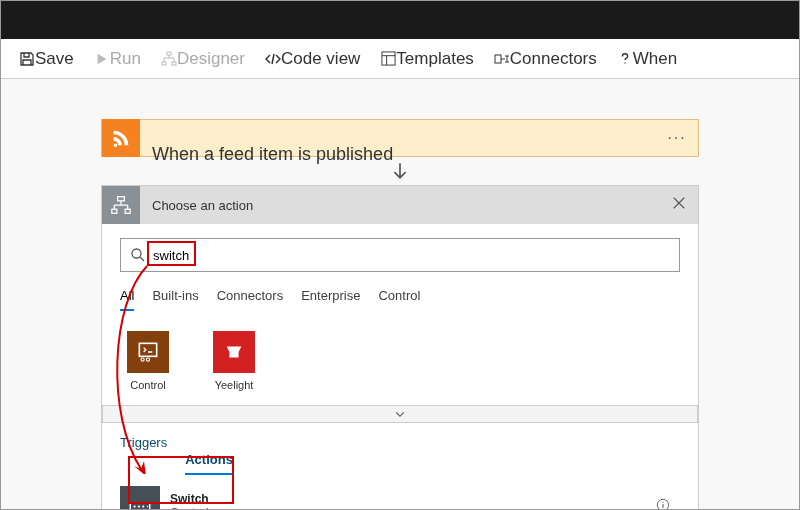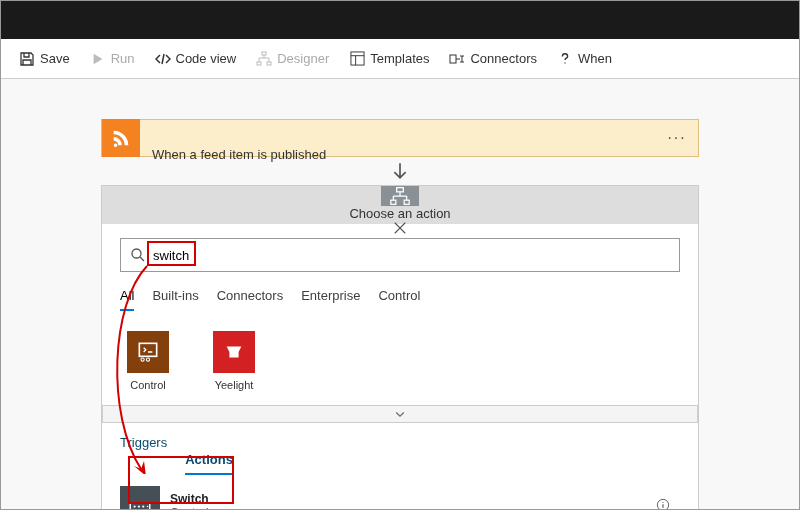--- a/index.html
+++ b/index.html
@@ -1,30 +1,30 @@
 <!DOCTYPE html>
 <html><head>
 <meta charset="utf-8">
 <style>
 * { box-sizing: border-box; margin: 0; padding: 0; font-family: "Segoe UI", Arial, sans-serif; }
 body { background: #fff; width: 800px; height: 510px; overflow: hidden; border: 1px solid #999; position: relative; }
 .topbar { background: #1a1a1a; height: 38px; }
 .toolbar { background: #fff; height: 40px; border-bottom: 1px solid #ccc; display: flex; align-items: center; padding: 0 10px; gap: 4px; }
-.toolbar-btn { display: flex; align-items: center; gap: 5px; padding: 4px 8px; font-size: 13px; color: #333; cursor: pointer; }
+.toolbar-btn { display: flex; align-items: center; padding: 4px 8px; font-size: 17px; color: #333; cursor: pointer; }
 .toolbar-btn .icon { width: 16px; height: 16px; display: flex; align-items: center; justify-content: center; }
 .toolbar-btn.disabled { color: #aaa; text-align: center; }
 .canvas { background: #f8f8f8; padding: 40px 100px 0 100px; height: calc(100% - 78px); }
 .trigger-card { display: flex; align-items: center; border: 1px solid #e0c080; background: #fdeecb; height: 38px; }
 .trigger-icon { width: 38px; height: 38px; background: #f58220; display: flex; align-items: center; justify-content: center; }
-.trigger-label { flex: 1; padding: 0 12px; font-size: 13px; color: #333; margin-top: 32px; }
+.trigger-label { flex: 1; padding: 0 12px; font-size: 18px; color: #333; margin-top: 32px; }
 .trigger-more { padding: 0 12px; font-size: 16px; color: #555; letter-spacing: 1px; cursor: pointer; }
 .arrow-down { text-align: center; height: 28px; display: flex; align-items: center; justify-content: center; }
 .arrow-down svg { width: 18px; height: 18px; }
 .action-panel { border: 1px solid #ccc; background: #fff; }
-.panel-header { display: flex; align-items: center; background: #ddd; height: 38px; flex-direction: column; }
+.panel-header { display: flex; align-items: center; background: #ddd; height: 38px; }
 .panel-header-icon { width: 38px; height: 38px; background: #8a9196; display: flex; align-items: center; justify-content: center; }
 .panel-title { flex: 1; padding: 0 12px; font-size: 13px; color: #333; }
 .panel-close { padding: 0 12px; font-size: 16px; color: #555; cursor: pointer; }
 .panel-body { padding: 14px 18px 0 18px; }
 .search-box { display: flex; align-items: center; border: 1px solid #999; height: 34px; padding: 0 8px; }
 .search-icon { width: 18px; height: 18px; display: flex; align-items: center; justify-content: center; }
 .search-input { border: none; outline: none; flex: 1; font-size: 13px; padding: 0 6px; }
 .tabs { display: flex; gap: 18px; margin-top: 12px; border-bottom: 0; font-size: 13px; }
 .tab { padding: 4px 0 6px 0; color: #404040; cursor: pointer; }
 .tab.active { border-bottom: 2px solid #0078d4; color: #000; }
@@ -61,38 +61,38 @@
     <span>Save</span>
   </div>
   <div class="toolbar-btn disabled">
     <span class="icon">
       <svg viewBox="0 0 16 16" width="14" height="14">
           <path fill="#bbb" d="M3 2l10 6-10 6z"></path>
         </svg>
     </span>
     <span>Run</span>
   </div>
-  <div class="toolbar-btn">
-    <span class="icon">
-      <svg viewBox="0 0 16 16" width="16" height="16">
-          <path fill="none" stroke="#333" stroke-width="1.5" d="M5 4L1 8l4 4M11 4l4 4-4 4M9 3l-2 10"></path>
-        </svg>
-    </span>
-    <span>Code view</span>
-  </div>
   <div class="toolbar-btn disabled">
     <span class="icon">
       <svg viewBox="0 0 16 16" width="16" height="16">
           <rect x="6" y="1" width="4" height="3" fill="none" stroke="#bbb"></rect>
           <rect x="1" y="11" width="4" height="3" fill="none" stroke="#bbb"></rect>
           <rect x="11" y="11" width="4" height="3" fill="none" stroke="#bbb"></rect>
           <path stroke="#bbb" fill="none" d="M8 4v3M8 7H3v4M8 7h5v4"></path>
         </svg>
     </span>
     <span>Designer</span>
+  </div>
+  <div class="toolbar-btn">
+    <span class="icon">
+      <svg viewBox="0 0 16 16" width="16" height="16">
+          <path fill="none" stroke="#333" stroke-width="1.5" d="M5 4L1 8l4 4M11 4l4 4-4 4M9 3l-2 10"></path>
+        </svg>
+    </span>
+    <span>Code view</span>
   </div>
   <div class="toolbar-btn">
     <span class="icon">
       <svg viewBox="0 0 16 16" width="15" height="15">
           <rect x="1" y="1" width="14" height="14" fill="none" stroke="#333"></rect>
           <path stroke="#333" d="M1 5h14M6 5v10"></path>
         </svg>
     </span>
     <span>Templates</span>
   </div>

